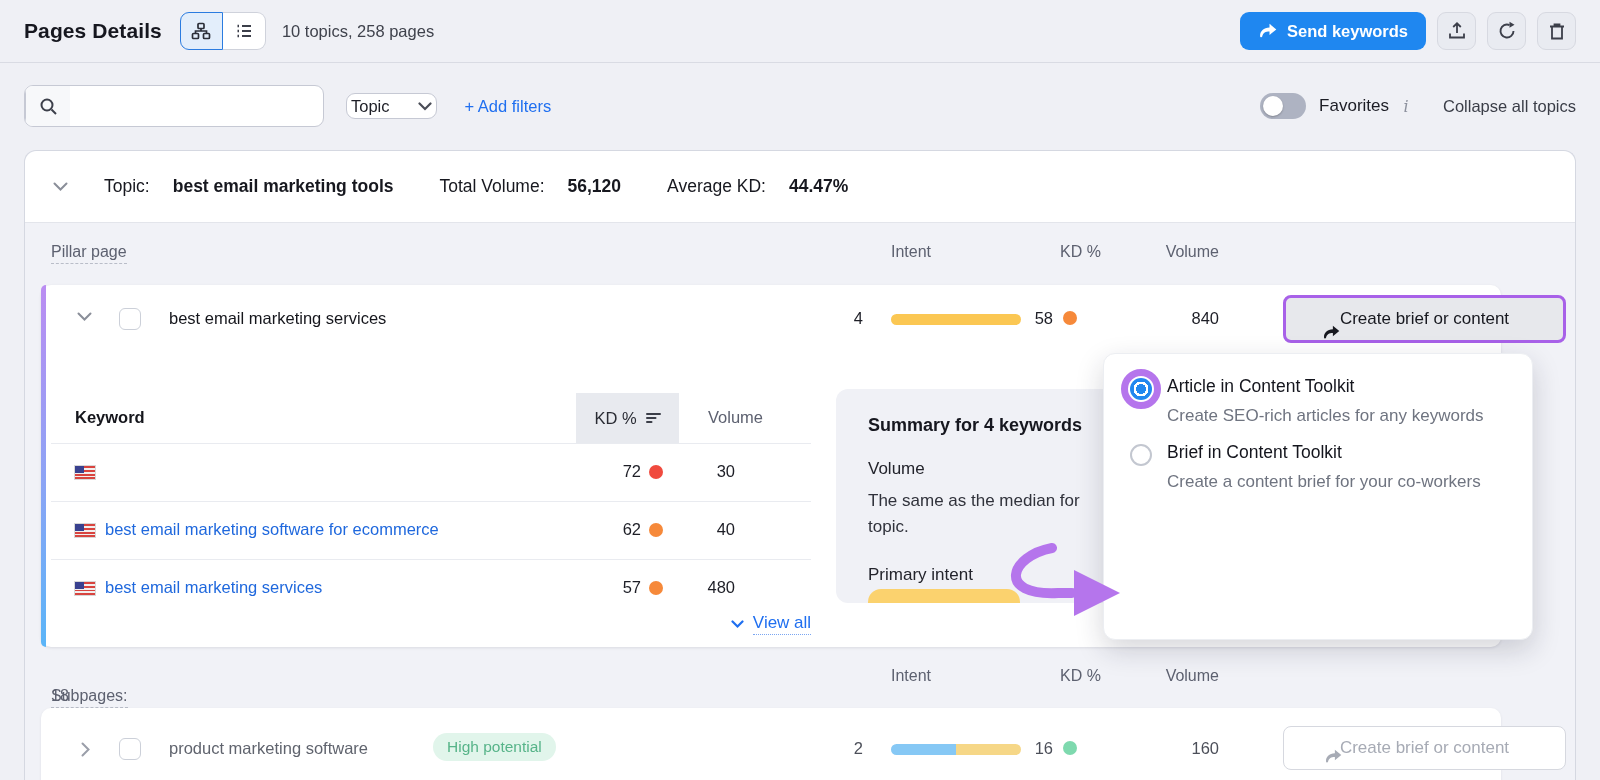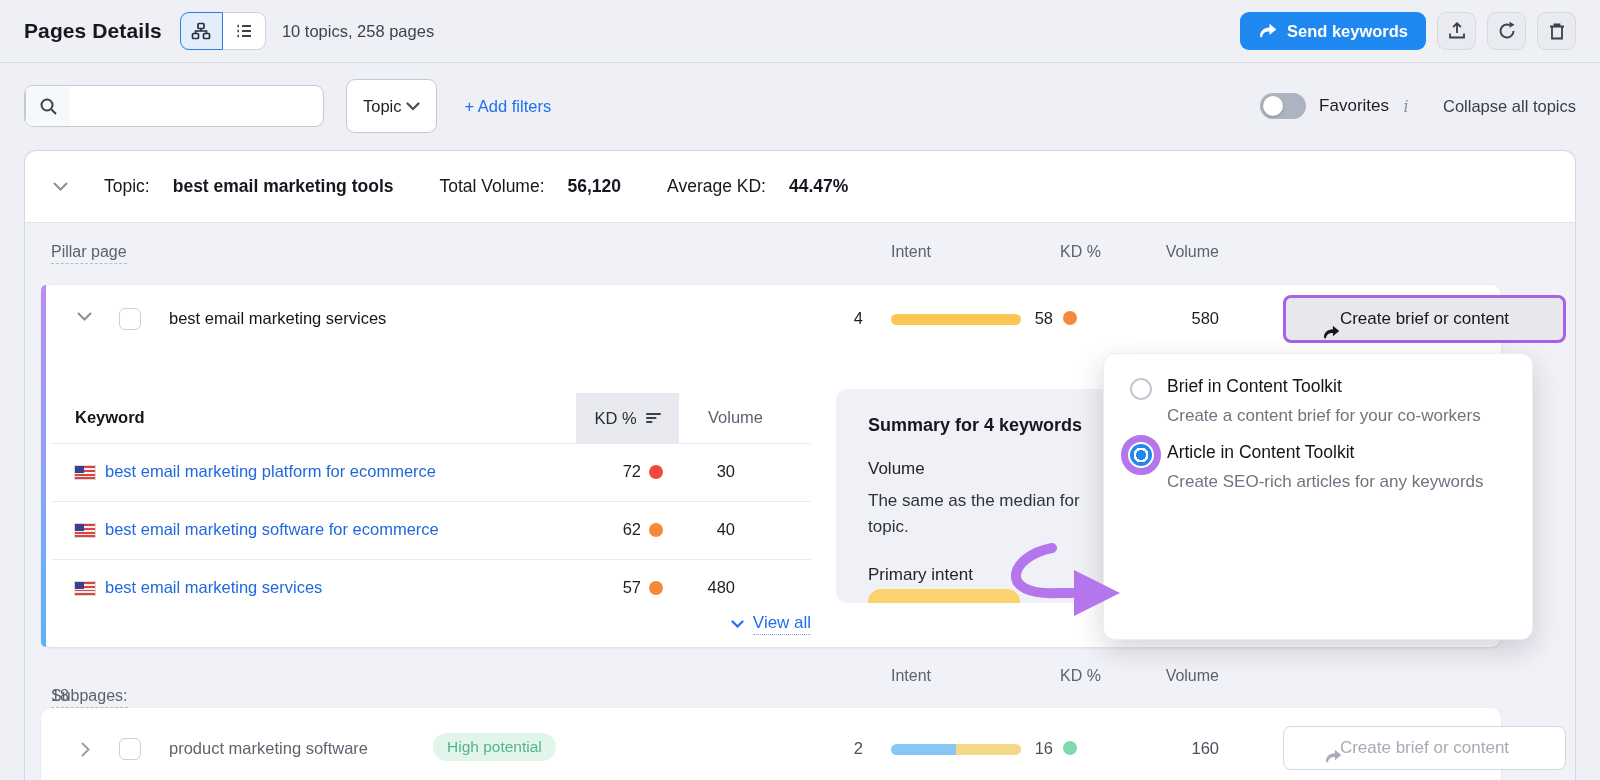--- a/index.html
+++ b/index.html
@@ -27,21 +27,21 @@
 
   
   .filterbar{ position:absolute; top:63px; left:0; right:0; height:86px; display:flex; align-items:center; padding:0 24px; }
   .search-group{ display:flex; width:300px; height:42px; background:#fff; border:1px solid #c6c9d4;
                  border-radius:9px; overflow:hidden; }
   .search-group input{ flex:1; border:none; outline:none; padding:0 14px; font-size:16px; color:#2a2c34;
                        font-family:"Liberation Sans", sans-serif; }
   .search-group input::placeholder{ color:#8d919e; }
   .search-btn{ width:45px; border:none; border-left:1px solid #c6c9d4; background:#f7f8fa; color:#3c3f4a;
                display:flex; align-items:center; justify-content:center; cursor:pointer; }
-  .select{ margin-left:22px; height:54px; padding:0 16px; display:flex; align-items:center; gap:4px;
+  .select{ margin-left:22px; height:26px; padding:0 4px; display:flex; align-items:center; gap:28px;
            background:#fff; border:1px solid #c6c9d4; border-radius:9px; font-size:16.5px; color:#1d1e26;
            cursor:pointer; font-family:"Liberation Sans", sans-serif; }
   .add-filters{ margin-left:28px; background:none; border:none; color:#1f6ff0; font-size:16.5px; cursor:pointer;
                 font-family:"Liberation Sans", sans-serif; }
   .filterbar-right{ margin-left:auto; display:flex; align-items:center; }
   .toggle{ width:46px; height:26px; background:#aeb3c2; border-radius:13px; position:relative; cursor:pointer; }
   .toggle .knob{ position:absolute; left:3px; top:3px; width:20px; height:20px; border-radius:50%;
                  background:#fff; box-shadow:0 1px 2px rgba(0,0,0,.25); }
   .fav-label{ margin-left:13px; font-size:17px; color:#1c1d25; }
   .info-i{ margin-left:10px; width:14px; text-align:center; color:#8d919e; font-size:16px;
@@ -287,21 +287,21 @@
             </svg>
         </span>
         <span class="checkbox"></span>
         <span class="row-title">best email marketing services</span>
         <span class="val val-kw">4</span>
         <span class="intent-bar">
           <span class="intent-fill" style="width:100%;background:#fbc753;"></span>
         </span>
         <span class="val val-kd">58</span>
         <span class="kd-dot dot-orange" style="left:1022px;"></span>
-        <span class="val val-vol">580</span>
+        <span class="val val-vol">840</span>
         <button class="brief-btn highlighted">
           <span class="chev">
             <svg width="18" height="16" viewBox="0 0 19 17" fill="#17181f">
               <path d="M11.5 0.8 L18.3 6.4 L11.5 12 L11.5 8.6 C7.5 8.6 5.2 9.8 4.2 13.6 C3.9 14.7 2.2 14.6 2.1 13.2 C1.8 8.3 5.4 4.6 11.5 4.4 Z"></path>
             </svg>
           </span>
           <span>Create brief or content</span>
         </button>
       </div>
 
@@ -314,21 +314,20 @@
               <svg width="15" height="12" viewBox="0 0 15 12" stroke="#3b3e48" stroke-width="2" stroke-linecap="round">
                 <path d="M1 2 H14 M1 6 H9.5 M1 10 H5.5"></path>
               </svg>
             </span>
           </span>
           <span class="vol-col">Volume</span>
         </div>
 
         <div class="kw-row">
           <span class="flag"></span>
-          <a class="kw-link">best email marketing platform for ecommerce</a>
           <span class="kw-kd">72</span>
           <span class="kw-dot dot-red"></span>
           <span class="kw-vol">30</span>
         </div>
 
         <div class="kw-row">
           <span class="flag"></span>
           <a class="kw-link">best email marketing software for ecommerce</a>
           <span class="kw-kd">62</span>
           <span class="kw-dot dot-orange"></span>
@@ -401,33 +400,33 @@
             </svg>
           </span>
           <span>Create brief or content</span>
         </button>
       </div>
     </div>
   </section>
 
   <div class="popup">
     <div class="option">
+      <span class="radio selected annotated"></span>
+      <div>
+        <div class="opt-label">Article in Content Toolkit</div>
+        <div class="opt-desc">Create SEO-rich articles for any keywords</div>
+      </div>
+    </div>
+    <div class="option">
       <span class="radio"></span>
       <div>
         <div class="opt-label">Brief in Content Toolkit</div>
         <div class="opt-desc">Create a content brief for your co-workers</div>
       </div>
     </div>
-    <div class="option">
-      <span class="radio selected annotated"></span>
-      <div>
-        <div class="opt-label">Article in Content Toolkit</div>
-        <div class="opt-desc">Create SEO-rich articles for any keywords</div>
-      </div>
-    </div>
   </div>
 
   <svg class="annotation-arrow" viewBox="0 0 1600 780">
     <path d="M 1052 548 C 1010 556, 996 596, 1058 593 L 1072 593" fill="none" stroke="#b575ec" stroke-width="10" stroke-linecap="round"></path>
     <polygon points="1074,570 1120,593 1074,616" fill="#b575ec"></polygon>
   </svg>
 
 </div>
 
 </body></html>

